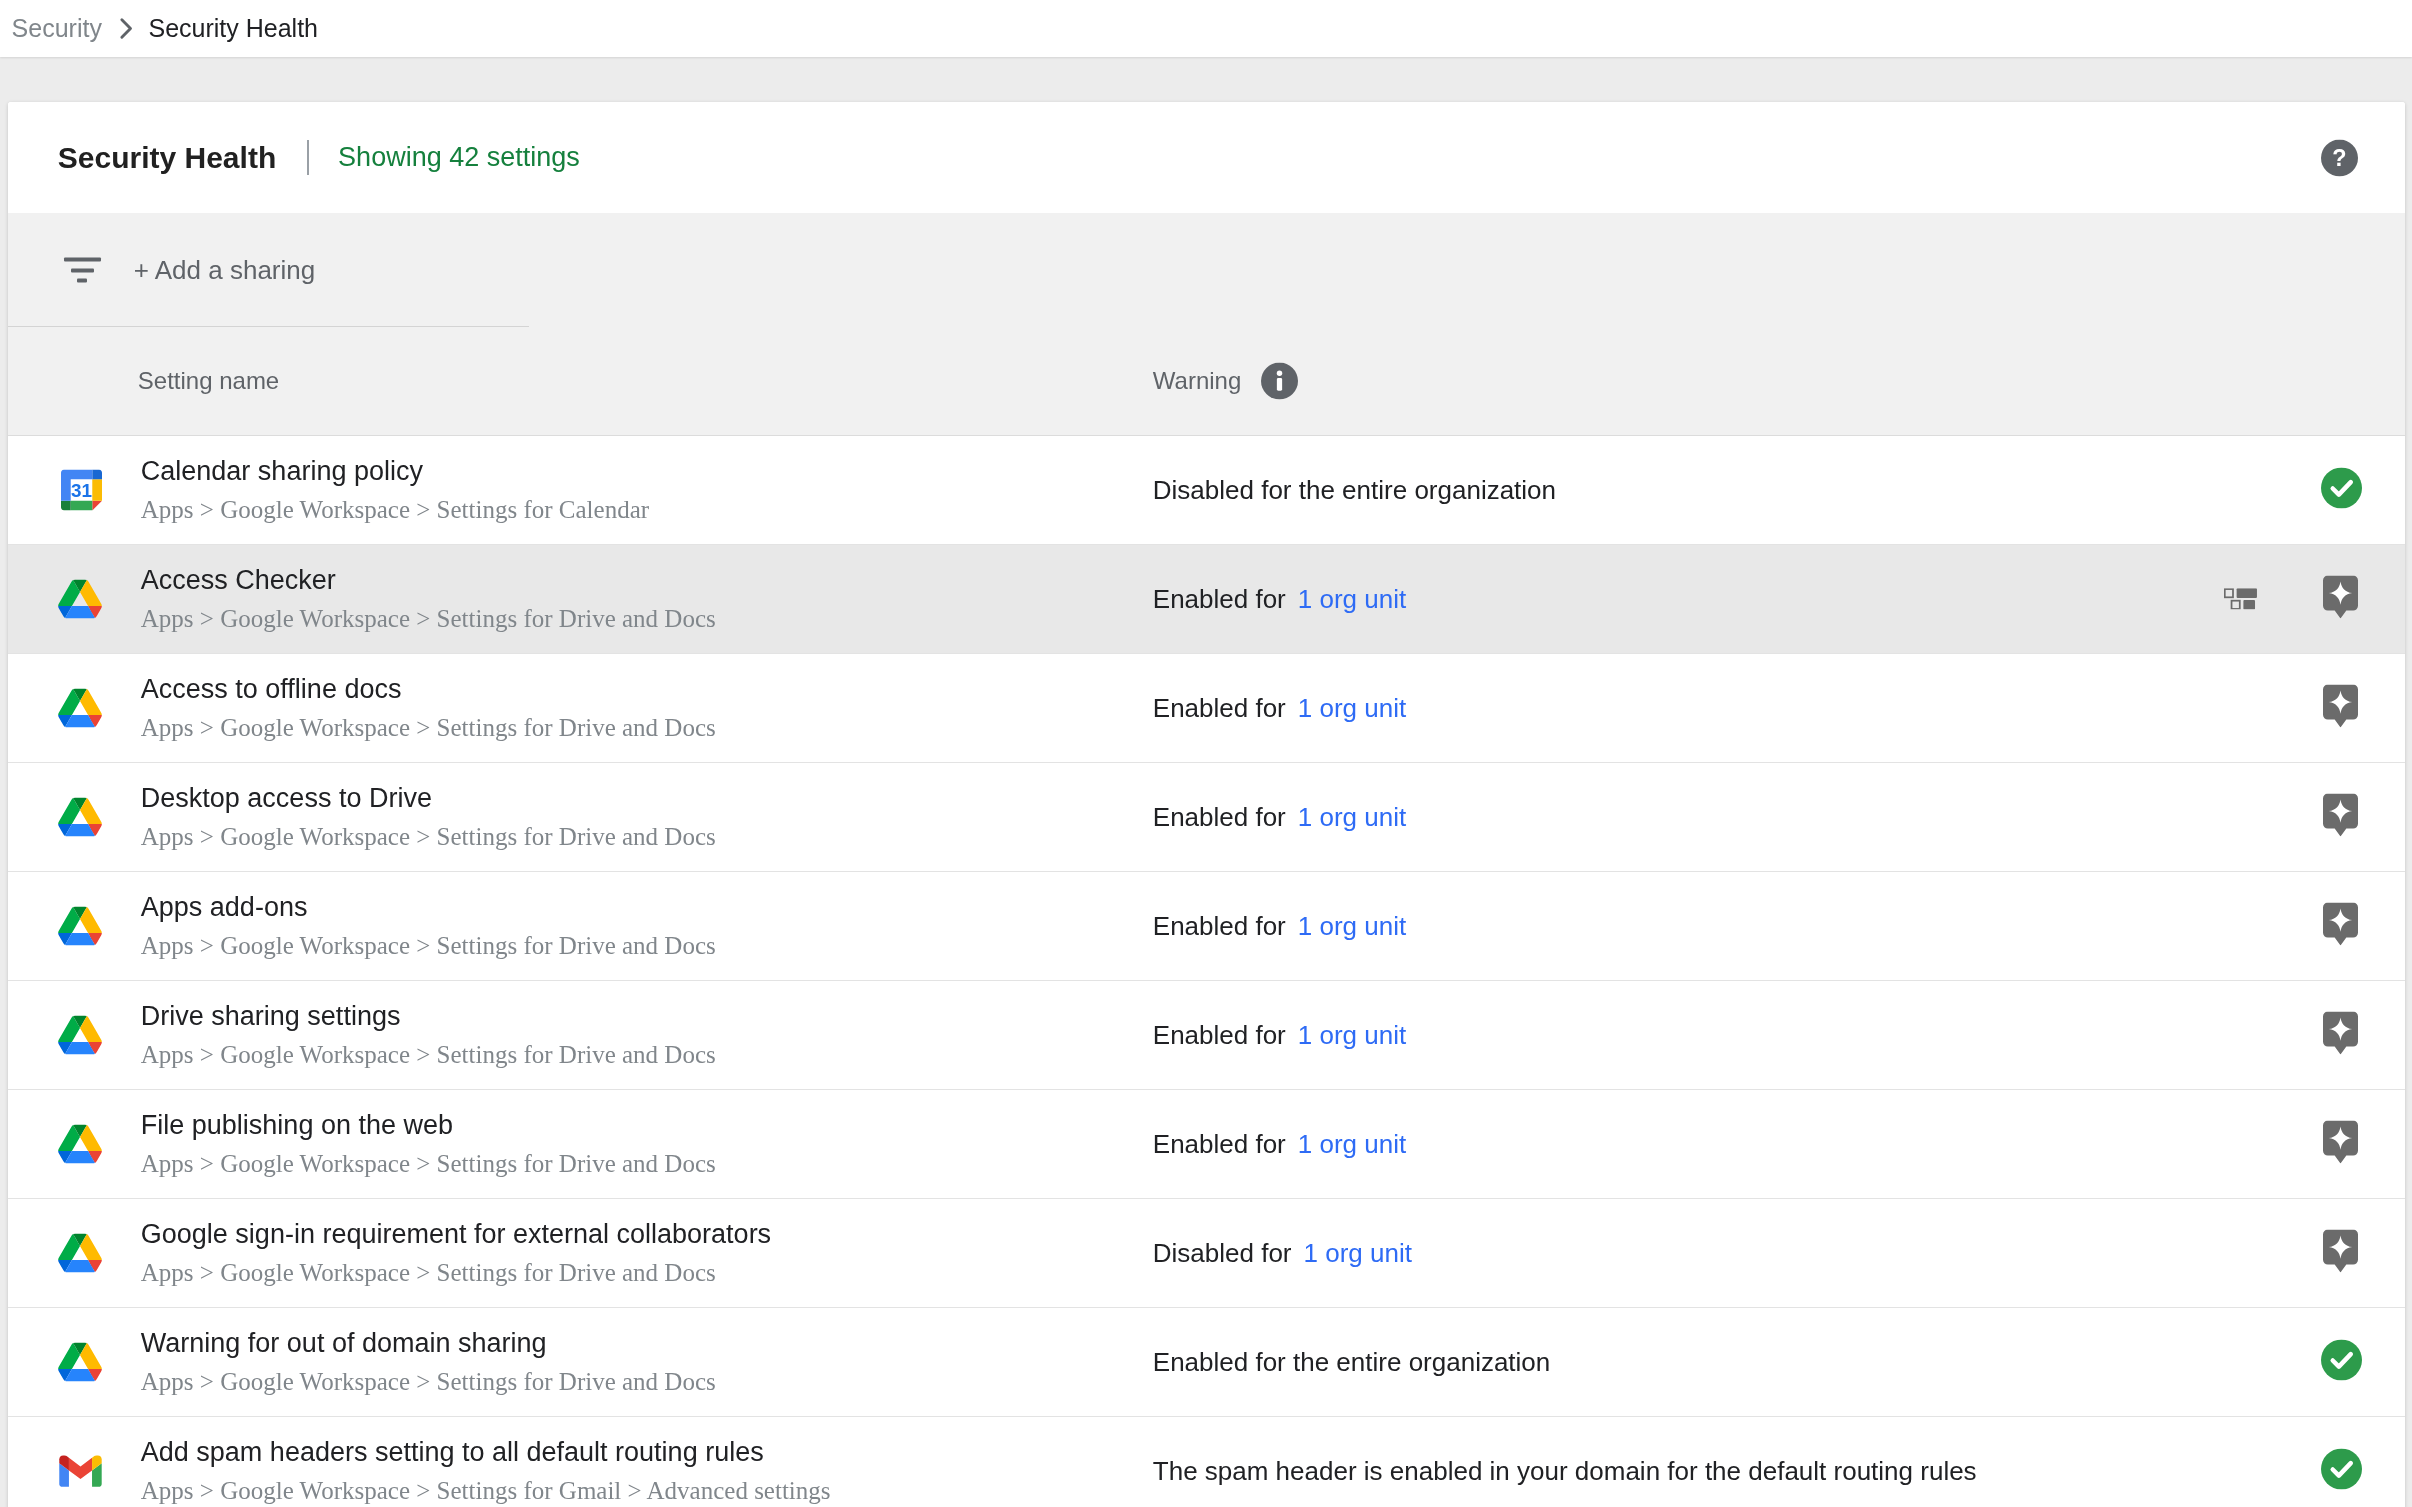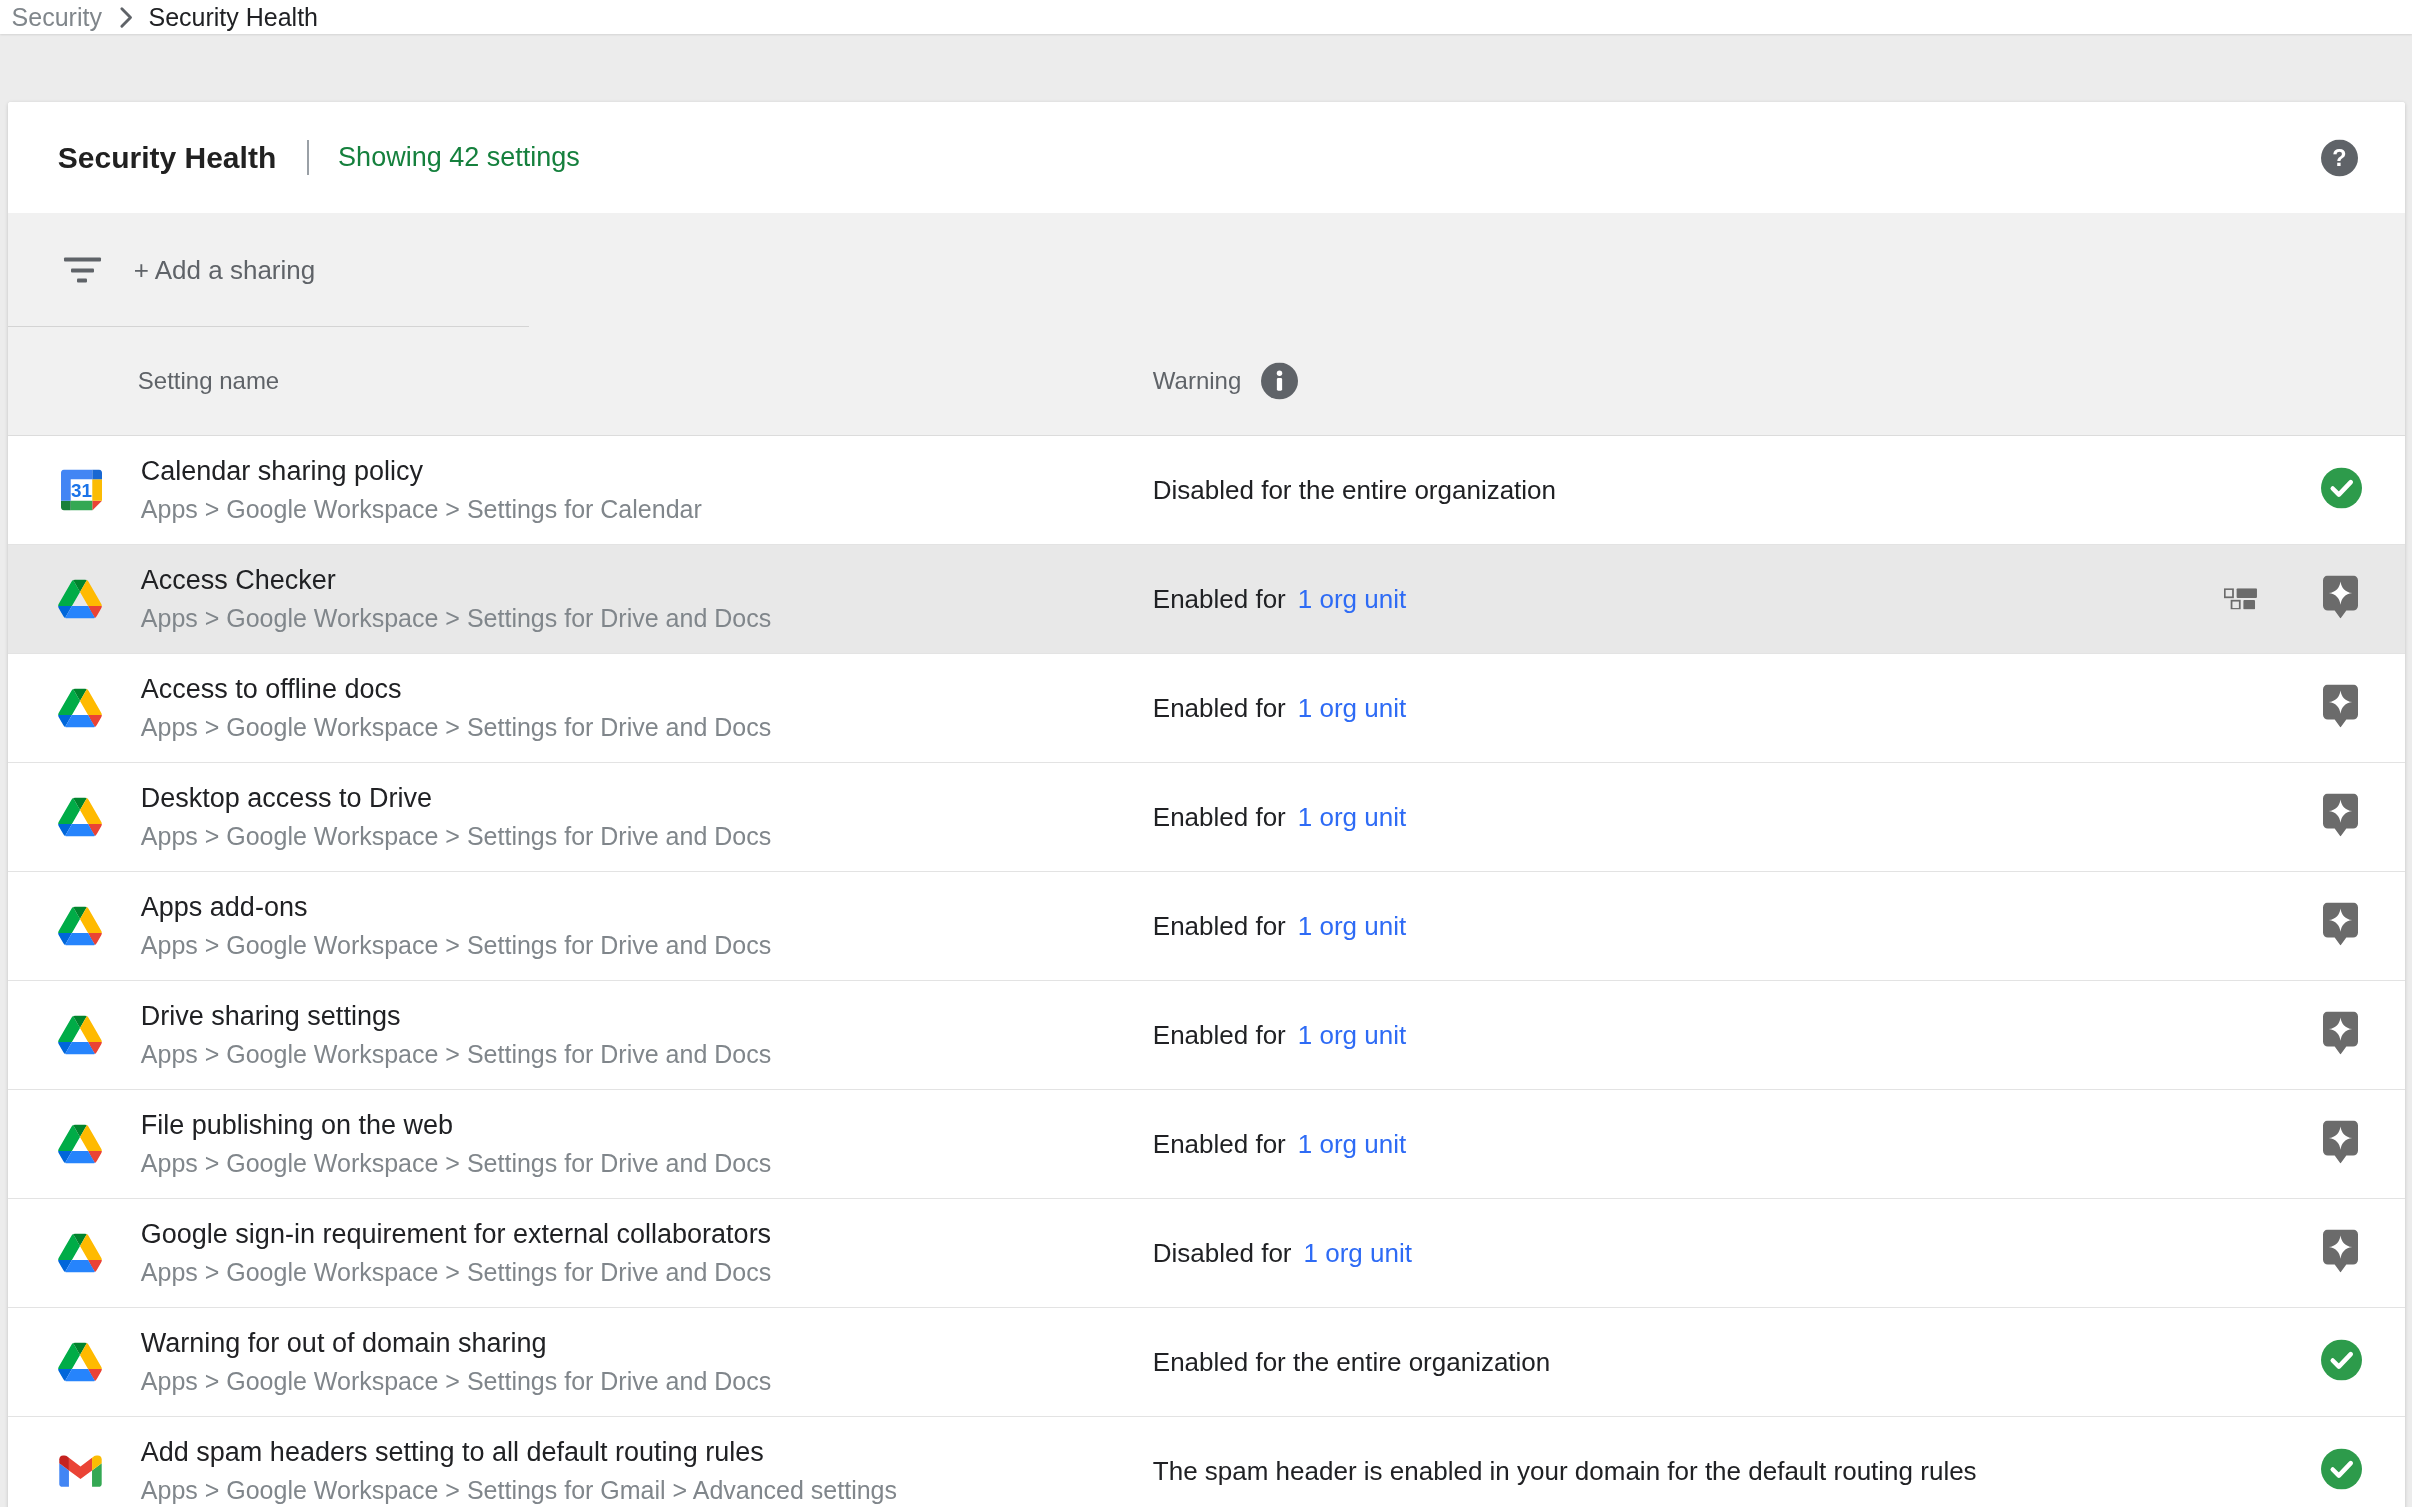--- a/index.html
+++ b/index.html
@@ -10,21 +10,21 @@
   *{box-sizing:border-box;margin:0;padding:0;}
   html,body{width:2412px;height:1508px;overflow:hidden;}
   body{
     font-family:"Liberation Sans","DejaVu Sans",sans-serif;
     background:#ececec;
     position:relative;
     color:#202124;
   }
   
   .topbar{
-    position:absolute;left:0;top:0;width:2412px;height:34px;
+    position:absolute;left:0;top:0;width:2412px;height:57px;
     background:#ffffff;
     display:flex;align-items:center;
     padding-left:11.6px;
     box-shadow:0 1px 1.9px rgba(0,0,0,0.10);
     z-index:3;
   }
   .crumb-parent{font-size:25px;color:#80868b;cursor:pointer;}
   .crumb-sep{margin:0 13.6px;display:flex;align-items:center;}
   .crumb-current{font-size:25px;color:#202124;font-weight:500;}
   
@@ -91,21 +91,21 @@
   }
   .row.highlight{background:#e8e8e8;}
   .app-icon{
     position:absolute;left:49px;top:50%;transform:translateY(-50%);
     width:45px;height:45px;display:flex;align-items:center;justify-content:flex-end;
   }
   .row-text{
     position:absolute;left:133px;top:50%;transform:translateY(-50%);
   }
   .row-title{font-size:27px;color:#202124;line-height:33px;}
-  .row-path{font-size:25px;color:#80868b;line-height:31px;margin-top:5.8px;}
+  .row-path{font-size:25px;color:#80868b;line-height:31px;margin-top:5.8px;font-family:Liberation Serif, serif;}
   .row-status{
     position:absolute;left:1145px;top:50%;transform:translateY(-50%);
     font-size:26px;color:#202124;white-space:nowrap;
   }
   .status-link{color:var(--link-blue);margin-left:12px;cursor:pointer;}
   .org-indicator{
     position:absolute;left:2216px;top:50%;transform:translateY(-50%);
     width:33px;height:21.3px;
   }
   .indicator{

